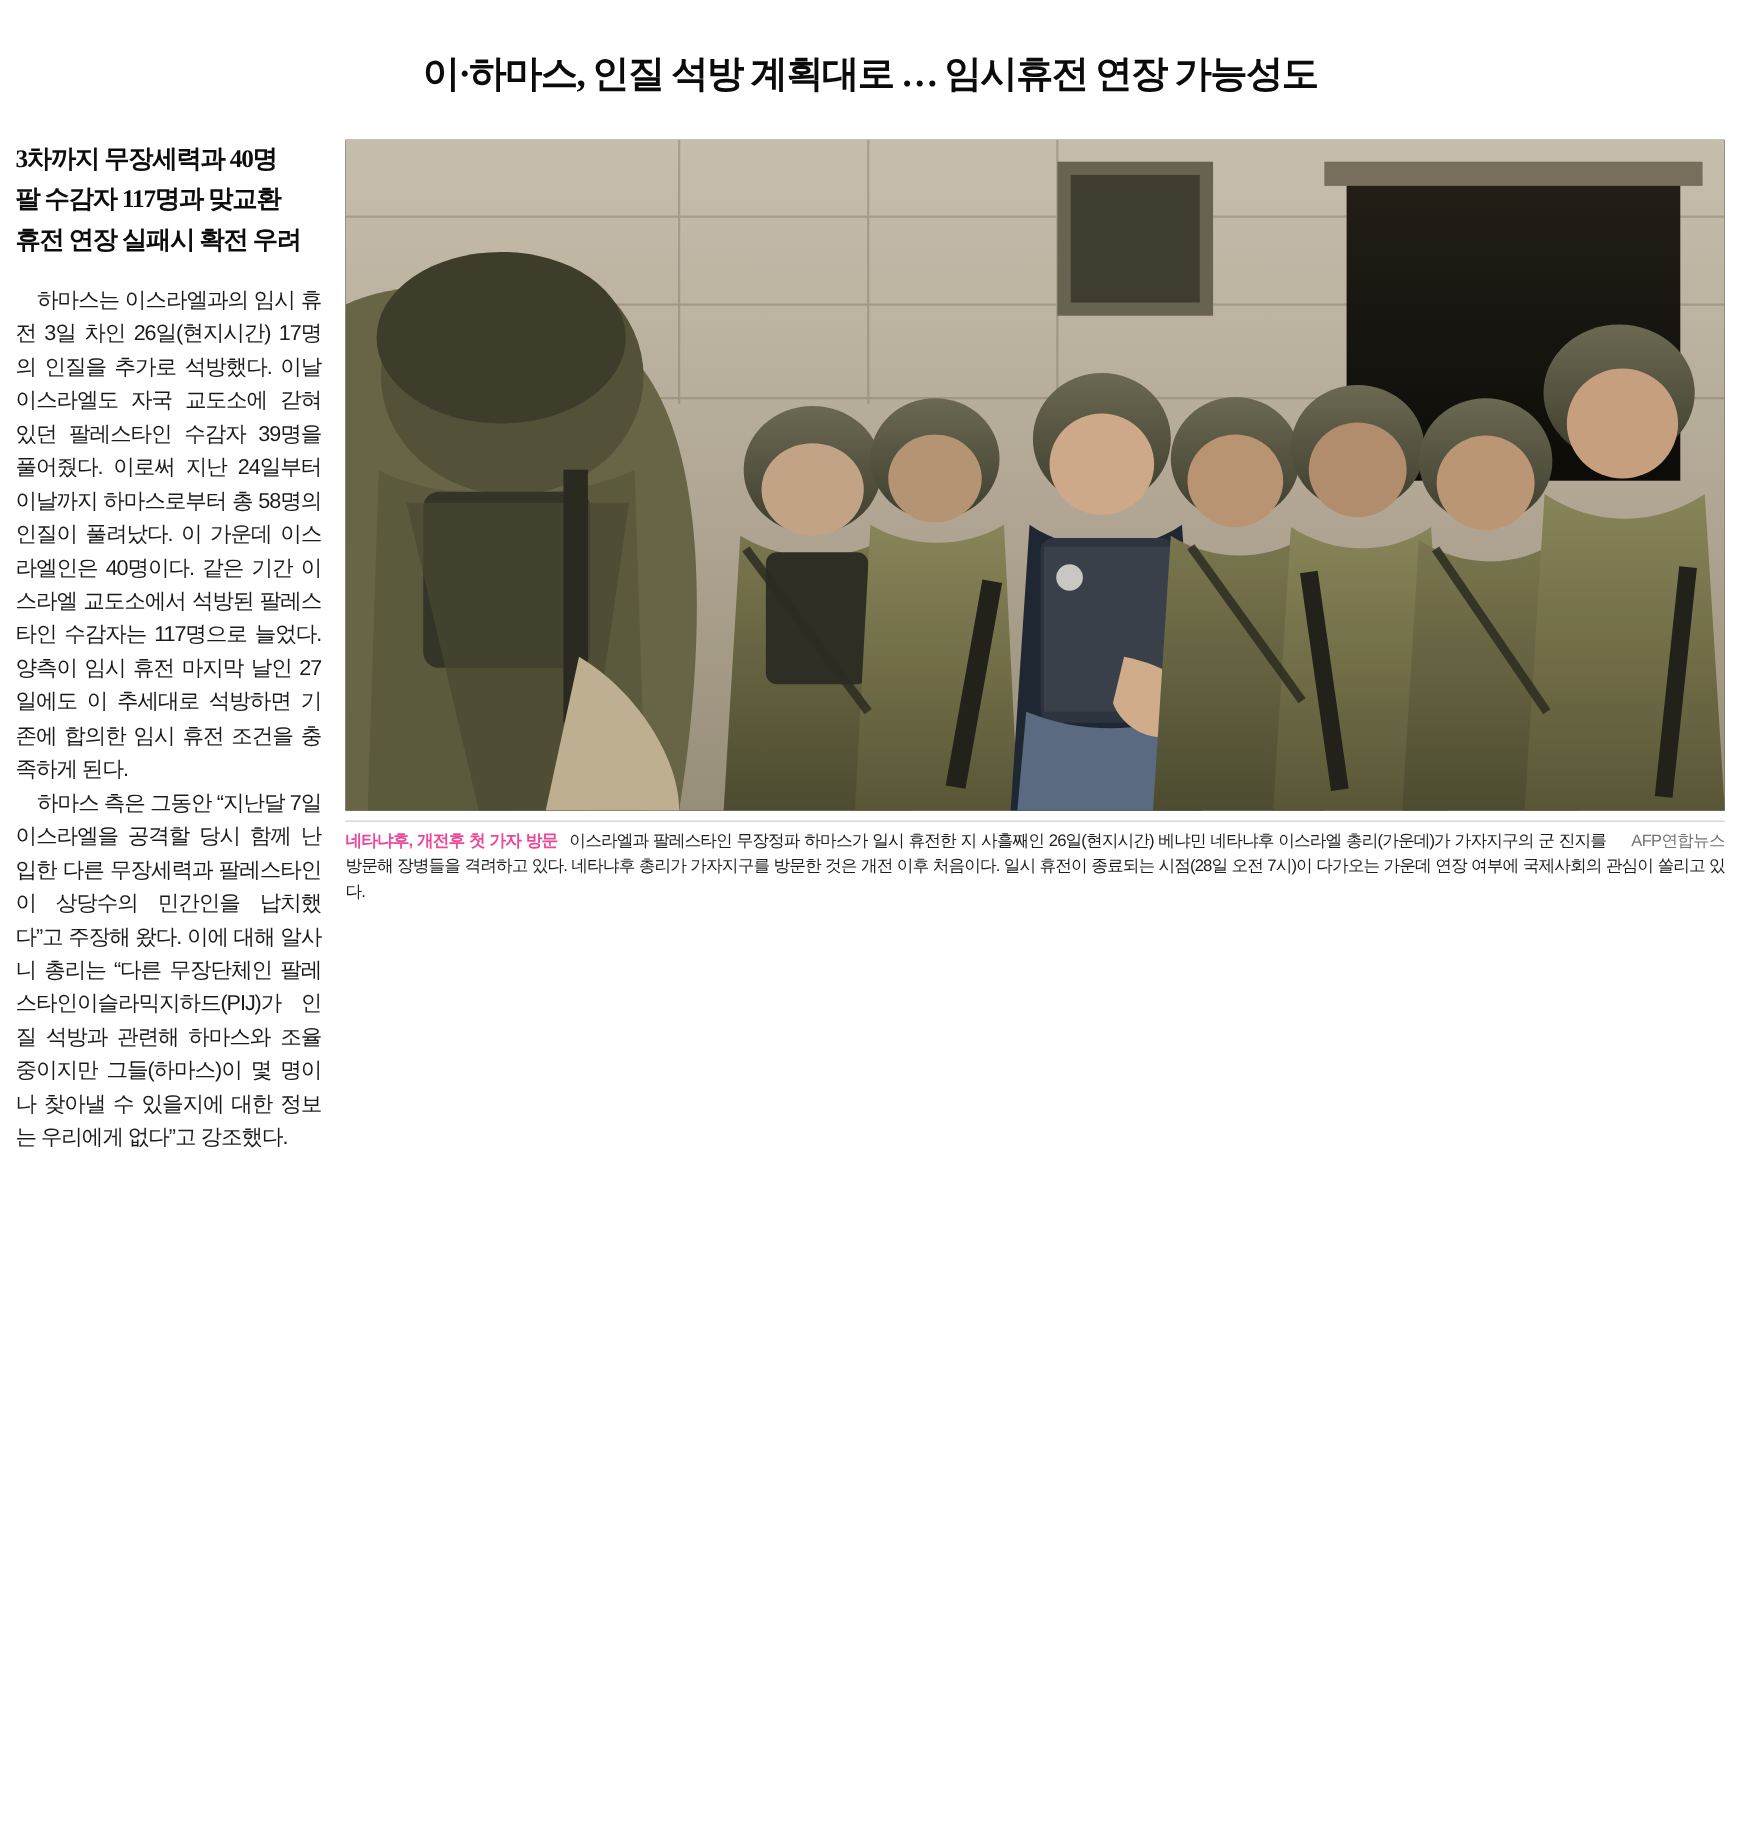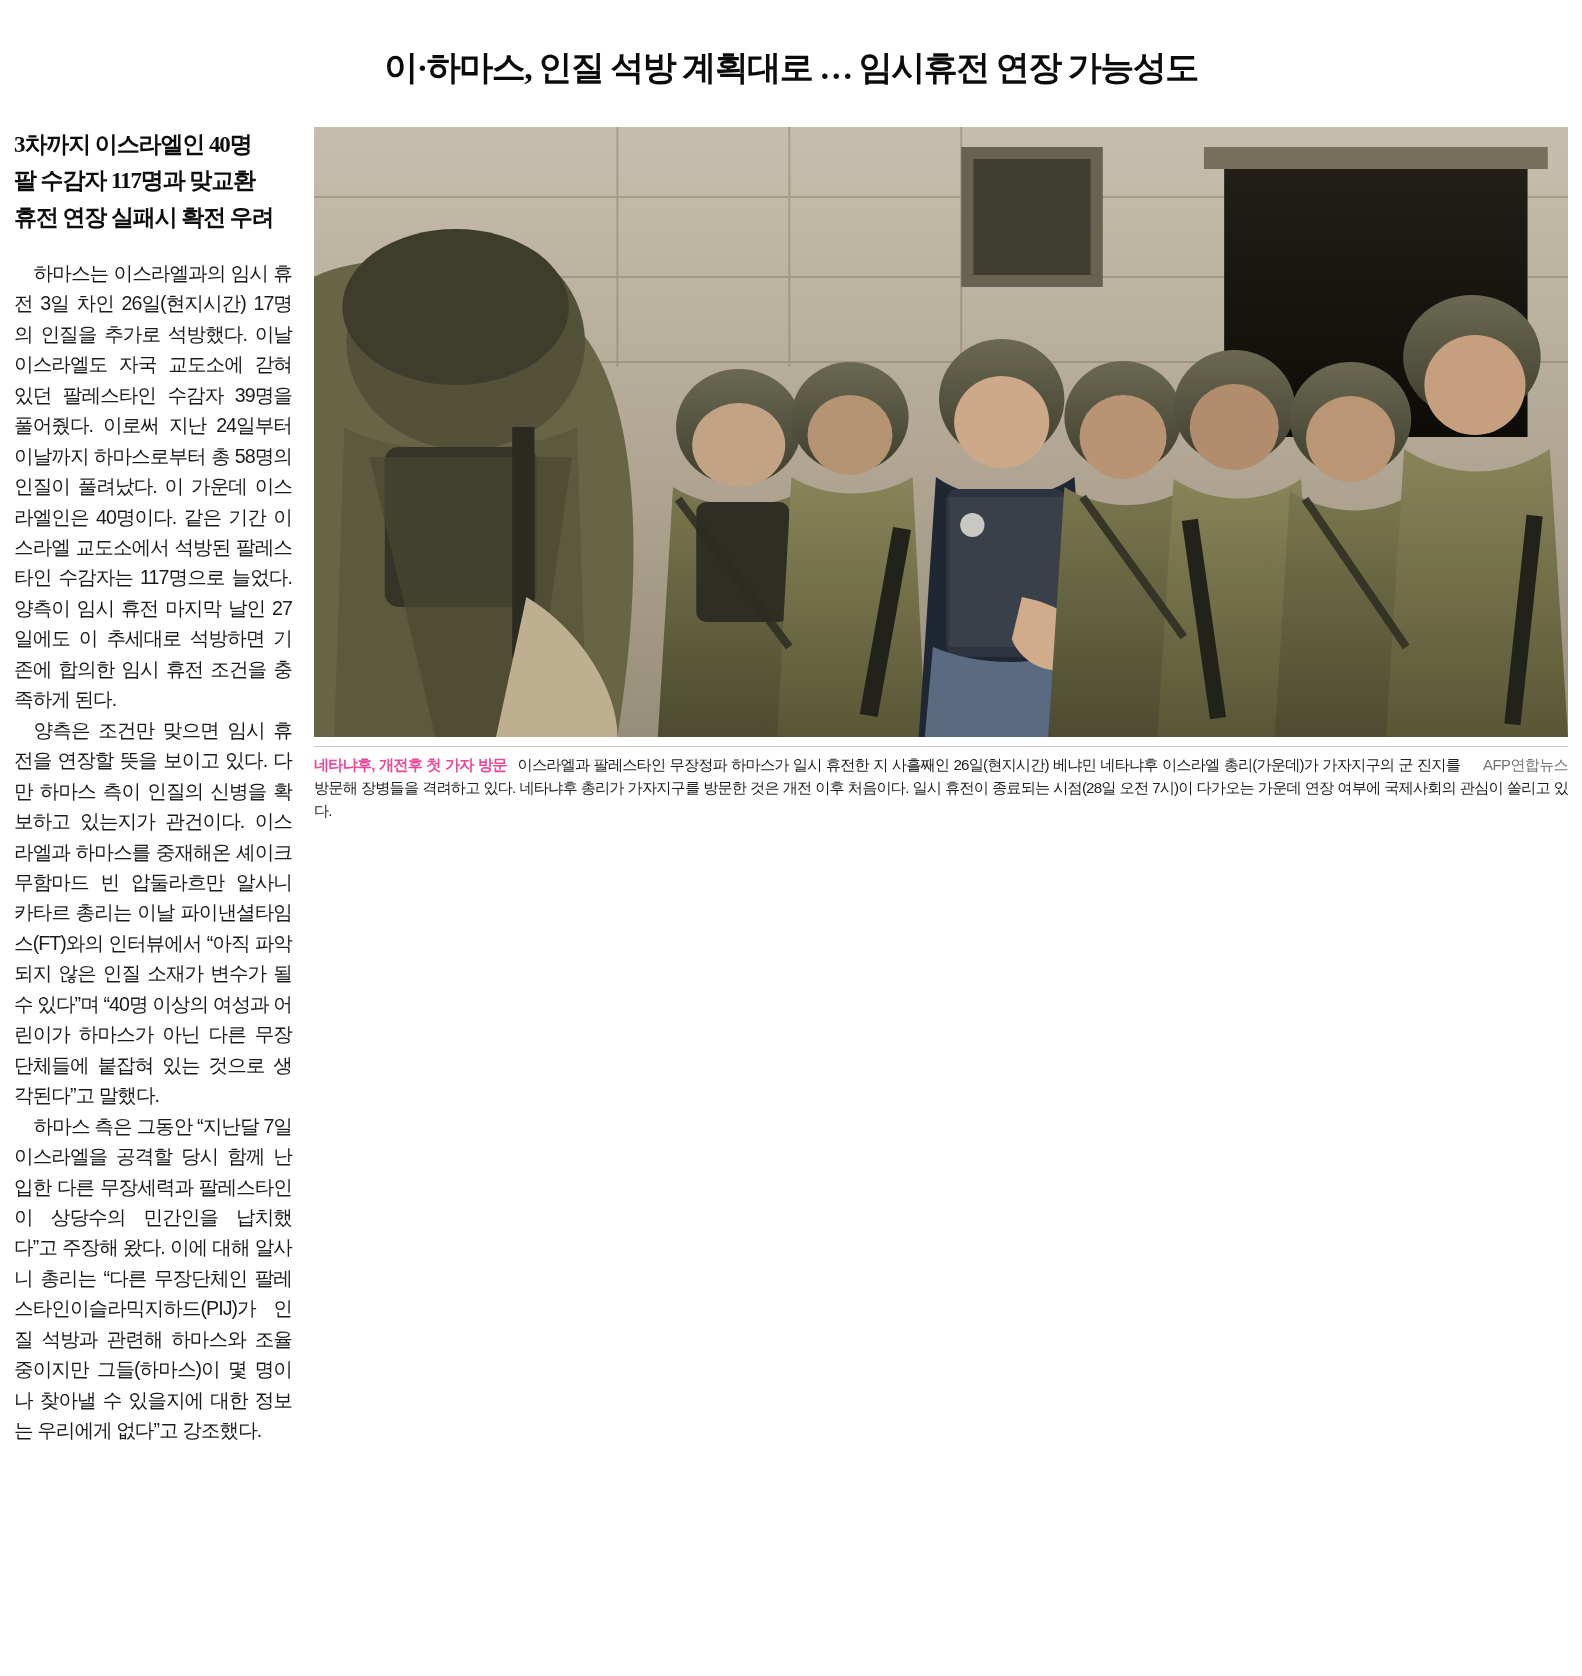--- a/index.html
+++ b/index.html
@@ -121,27 +121,26 @@
 <div class="page">
 
   <div>
 
     <h1 class="main-headline">이·하마스, 인질 석방 계획대로 … 임시휴전 연장 가능성도</h1>
 
     <div class="top-region">
 
       <div class="left-col">
         <div class="subhead">
-          <div>3차까지 이스라엘인 40명</div>
+          <div>3차까지 무장세력과 40명</div>
           <div>팔 수감자 117명과 맞교환</div>
           <div>휴전 연장 실패시 확전 우려</div>
         </div>
         <div class="body-text">
           <p>하마스는 이스라엘과의 임시 휴전 3일 차인 26일(현지시간) 17명의 인질을 추가로 석방했다. 이날 이스라엘도 자국 교도소에 갇혀 있던 팔레스타인 수감자 39명을 풀어줬다. 이로써 지난 24일부터 이날까지 하마스로부터 총 58명의 인질이 풀려났다. 이 가운데 이스라엘인은 40명이다. 같은 기간 이스라엘 교도소에서 석방된 팔레스타인 수감자는 117명으로 늘었다. 양측이 임시 휴전 마지막 날인 27일에도 이 추세대로 석방하면 기존에 합의한 임시 휴전 조건을 충족하게 된다.</p>
-          <p>양측은 조건만 맞으면 임시 휴전을 연장할 뜻을 보이고 있다. 다만 하마스 측이 인질의 신병을 확보하고 있는지가 관건이다. 이스라엘과 하마스를 중재해온 셰이크 무함마드 빈 압둘라흐만 알사니 카타르 총리는 이날 파이낸셜타임스(FT)와의 인터뷰에서 “아직 파악되지 않은 인질 소재가 변수가 될 수 있다”며 “40명 이상의 여성과 어린이가 하마스가 아닌 다른 무장 단체들에 붙잡혀 있는 것으로 생각된다”고 말했다.</p>
           <p>하마스 측은 그동안 “지난달 7일 이스라엘을 공격할 당시 함께 난입한 다른 무장세력과 팔레스타인이 상당수의 민간인을 납치했다”고 주장해 왔다. 이에 대해 알사니 총리는 “다른 무장단체인 팔레스타인이슬라믹지하드(PIJ)가 인질 석방과 관련해 하마스와 조율 중이지만 그들(하마스)이 몇 명이나 찾아낼 수 있을지에 대한 정보는 우리에게 없다”고 강조했다.</p>
 
         </div>
 
       </div>
 
       <div class="photo-col">
         <div class="photo-frame">
           <svg viewBox="0 0 1240 610" preserveAspectRatio="none" aria-hidden="true">
             <defs>

